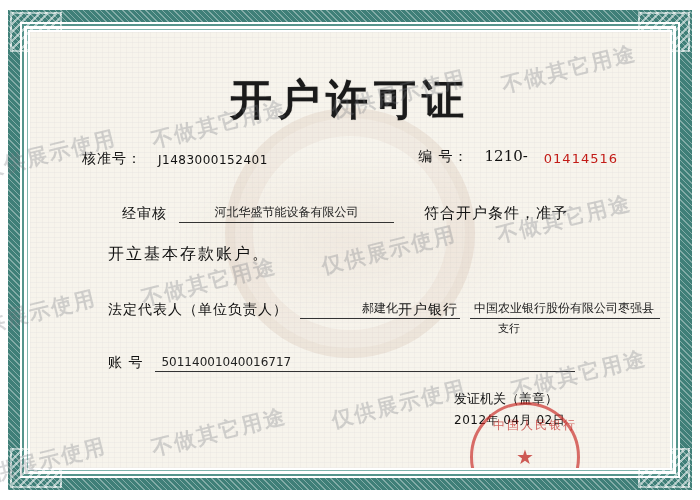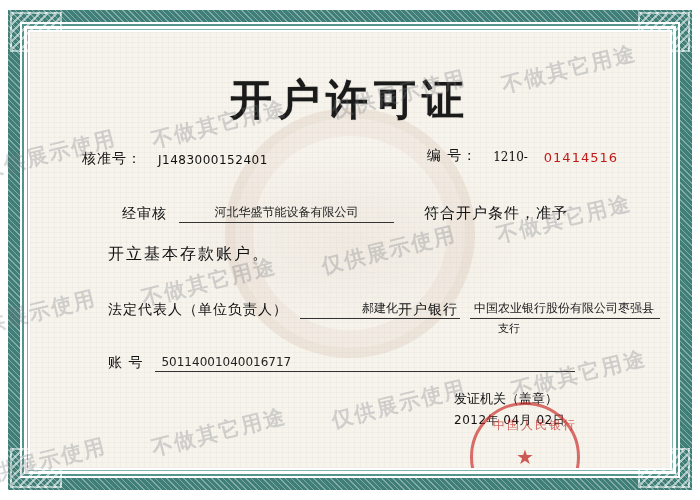--- a/index.html
+++ b/index.html
@@ -148,21 +148,21 @@
     font-size: 14px;
     color: #111;
     white-space: nowrap;
     gap: 12px;
   }
   .lbl {
     font-size: 14px;
     letter-spacing: 1px;
   }
   .val {
-    font-size: 12px;
+    font-size: 15px;
     padding: 0 4px 1px 4px;
   }
   .val.hand {
     font-family: "DejaVu Sans", "Liberation Sans", sans-serif;
     font-size: 12px;
     color: #222;
   }
   .ul {
     border-bottom: 1px solid #333;
     min-height: 17px;

